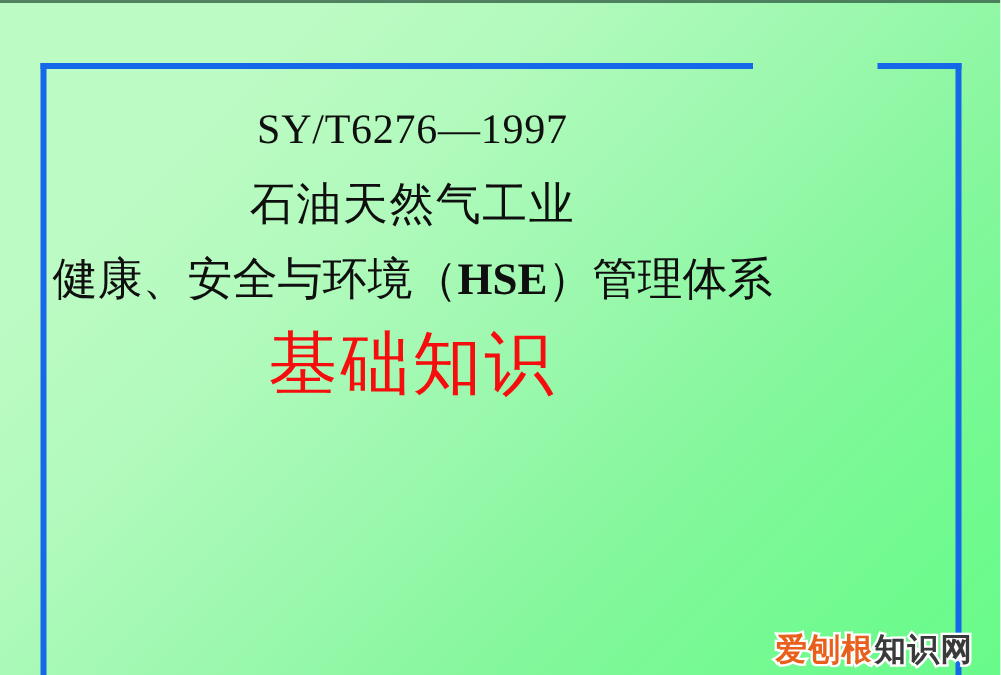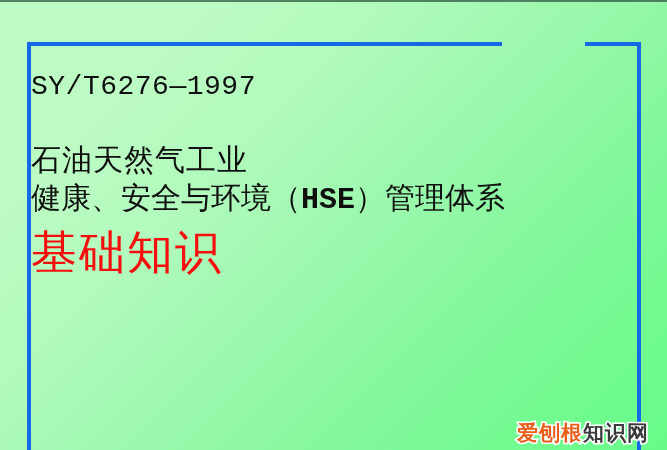--- a/index.html
+++ b/index.html
@@ -67,43 +67,42 @@
     width: 56px;
     height: 4px;
   }
 
   
   #text-stack {
     position: absolute;
     left: 31px;
     top: 46px;
     width: 488px;
-    text-align: left;
+    text-align: center;
     color: #0f0f0f;
-    font-family: Liberation Mono, monospace;
   }
 
   #std-number {
     margin-top: 26px;
     font-size: 28px;
     letter-spacing: .5px;
     line-height: 1.1;
     white-space: nowrap;
   }
 
   #title-line-1 {
-    margin-top: 42px;
+    margin-top: 17px;
     font-size: 30px;
     line-height: 1.15;
     letter-spacing: 1px;
     white-space: nowrap;
   }
 
   #title-line-2 {
-    margin-top: 4px;
+    margin-top: 16px;
     font-size: 30px;
     line-height: 1.15;
     letter-spacing: 0px;
     white-space: nowrap;
   }
 
   #title-line-2 .hse {
     font-weight: bold;
     letter-spacing: 0px;
   }

